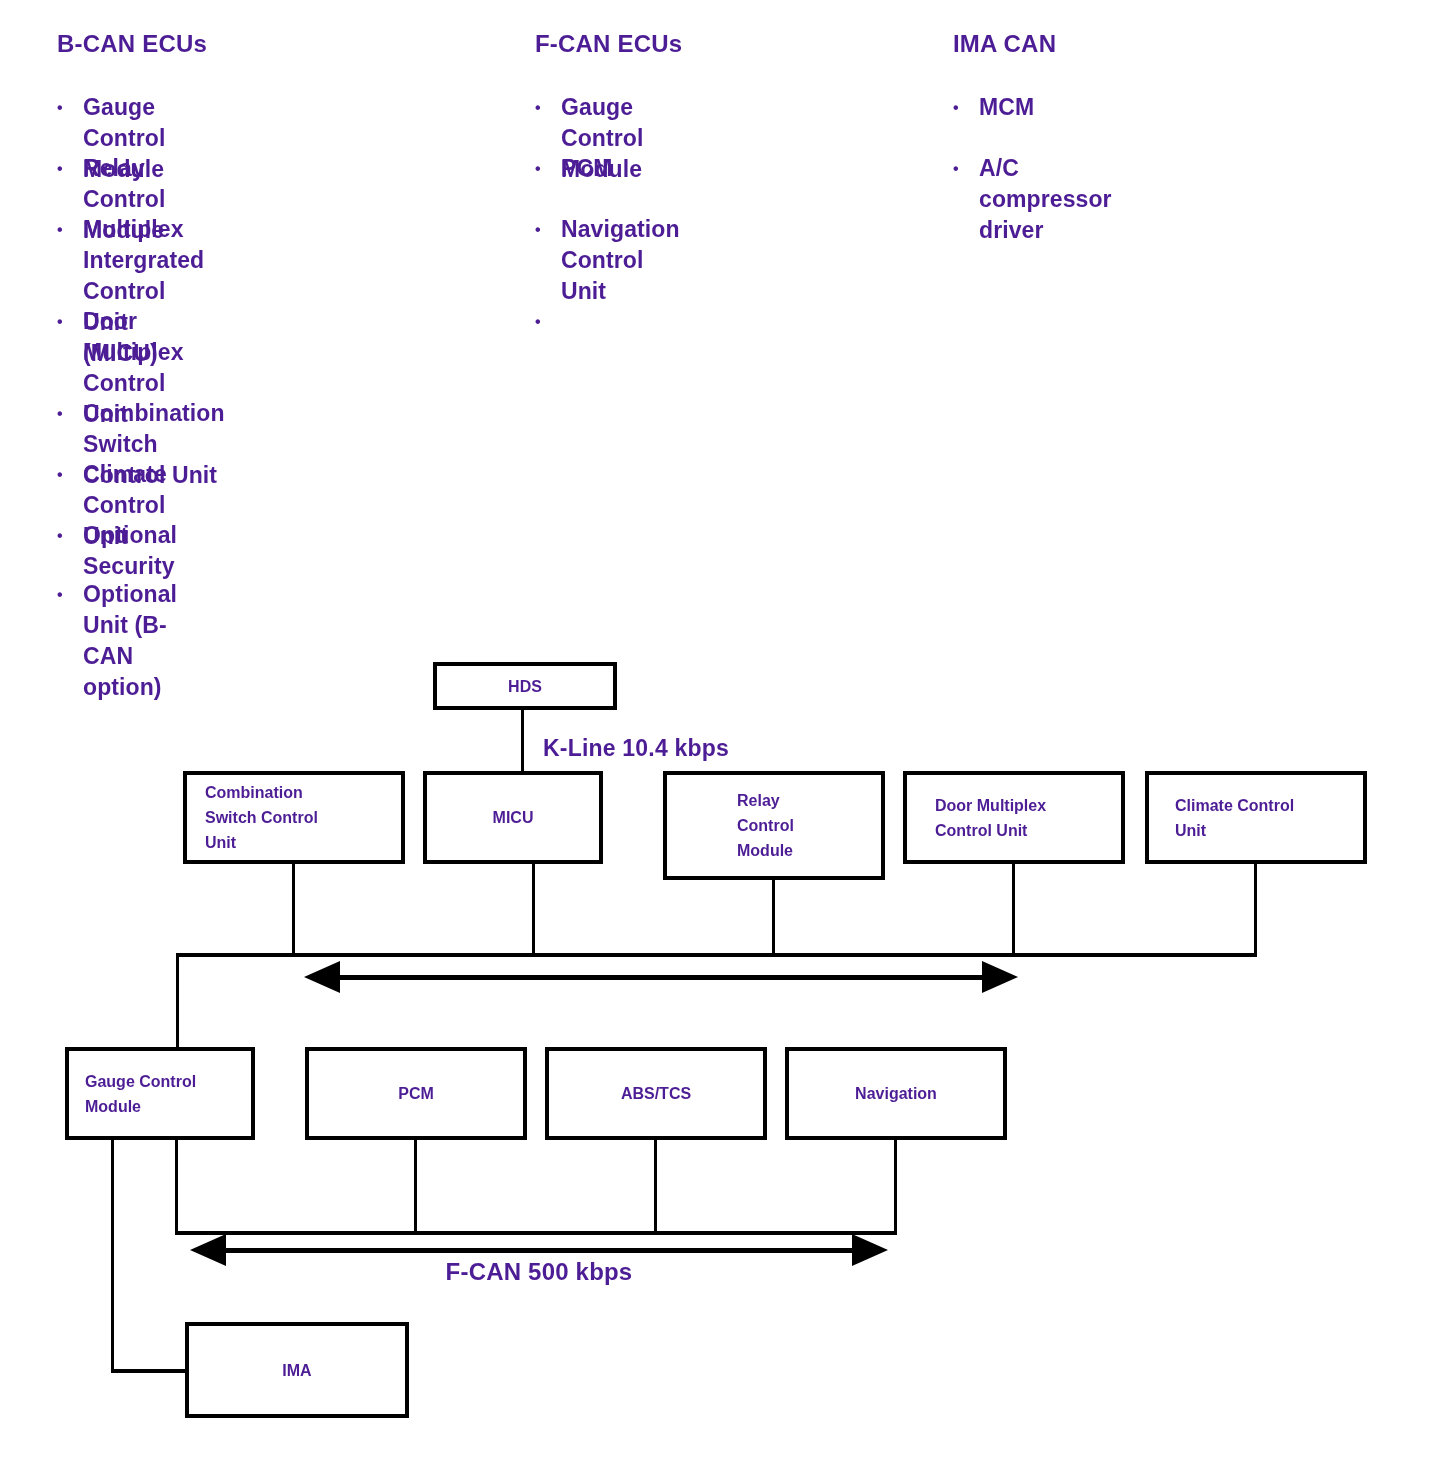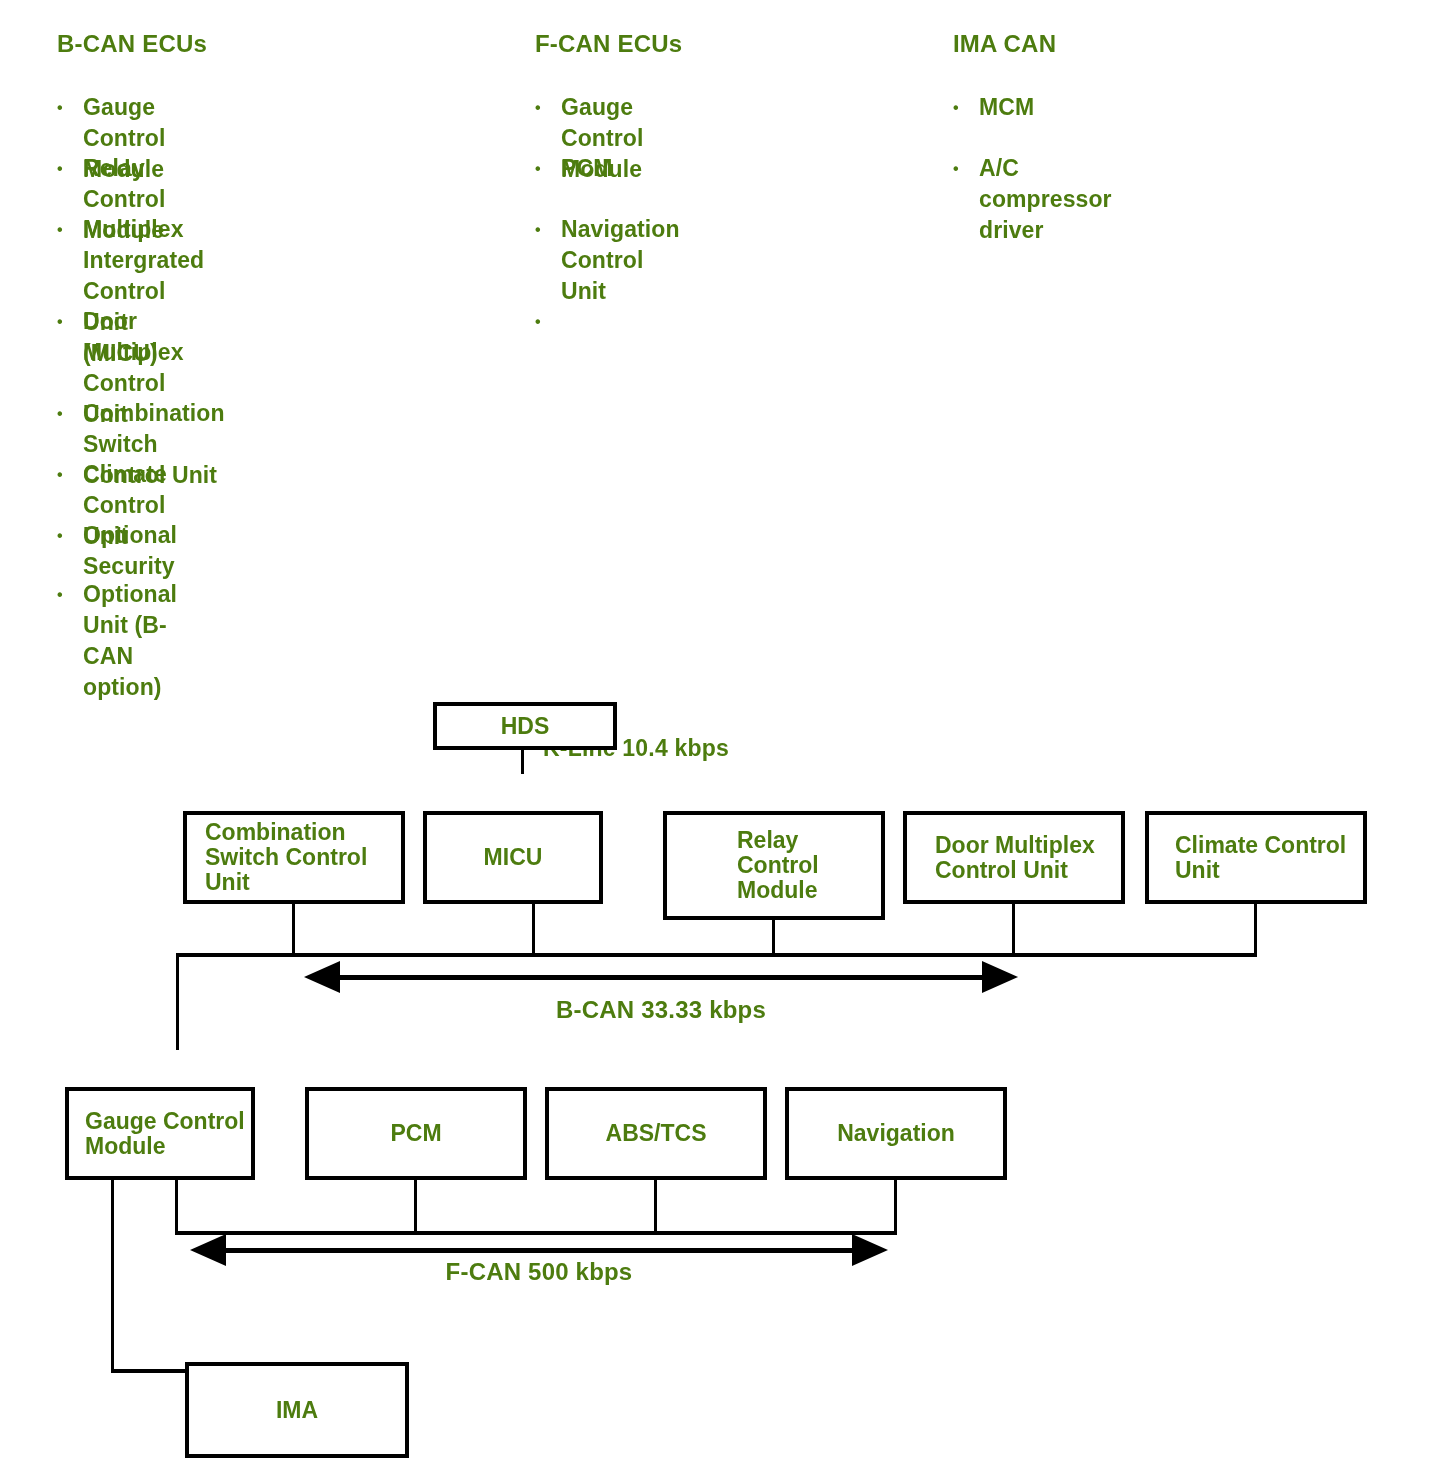--- a/index.html
+++ b/index.html
@@ -1,28 +1,28 @@
 <!DOCTYPE html>
 <html><head>
 <meta charset="utf-8">
 <style>
   html,body{margin:0;padding:0;background:#fff;}
   #page{position:relative;width:1440px;height:1458px;background:#fff;overflow:hidden;
-        font-family:"Liberation Sans",sans-serif;font-weight:700;color:#4d7c0f;}
+        font-family:"Liberation Sans",sans-serif;font-weight:700;color:#4c1d95;}
 
   
   .col{position:absolute;top:30px;}
   .col-title{font-size:24px;letter-spacing:0.2px;}
   .li{position:absolute;display:flex;align-items:flex-start;}
   .blt{width:26px;font-size:16px;line-height:31px;flex:0 0 26px;}
   .lit{font-size:23px;line-height:31px;white-space:pre-line;letter-spacing:0.1px;}
 
   
   .bx{position:absolute;border:4px solid #000;box-sizing:border-box;background:#fff;
-      display:flex;align-items:center;font-size:23px;line-height:25px;white-space:pre-line;margin-top:40px;}
+      display:flex;align-items:center;font-size:16px;line-height:25px;white-space:pre-line;}
   .bx.center{justify-content:center;text-align:center;}
 
   
   .ln{position:absolute;background:#000;}
 
   
   .arrow{position:absolute;height:32px;}
   .arrow .shaft{position:absolute;left:26px;right:26px;top:14px;height:5px;background:#000;}
   .arrow .head-l{position:absolute;left:0;top:0;width:0;height:0;
       border-top:16px solid transparent;border-bottom:16px solid transparent;border-right:36px solid #000;}
@@ -115,21 +115,20 @@
   <div class="ln" style="left:1254px;top:860px;width:3px;height:96px;"></div>
 
   <div class="ln" style="left:176px;top:953px;width:1081px;height:4px;"></div>
   <div class="ln" style="left:176px;top:953px;width:3px;height:97px;"></div>
 
   <div class="arrow" style="left:304px;top:961px;width:714px;">
     <div class="head-l"></div>
     <div class="shaft"></div>
     <div class="head-r"></div>
   </div>
-  <div class="buslabel" style="left:304px;top:996px;width:714px;">B-CAN 33.33 kbps</div>
 
   <div class="ln" style="left:175px;top:1136px;width:3px;height:99px;"></div>
   <div class="ln" style="left:414px;top:1136px;width:3px;height:99px;"></div>
   <div class="ln" style="left:654px;top:1136px;width:3px;height:99px;"></div>
   <div class="ln" style="left:894px;top:1136px;width:3px;height:99px;"></div>
 
   <div class="ln" style="left:175px;top:1231px;width:722px;height:4px;"></div>
 
   <div class="arrow" style="left:190px;top:1234px;width:698px;">
     <div class="head-l"></div>

